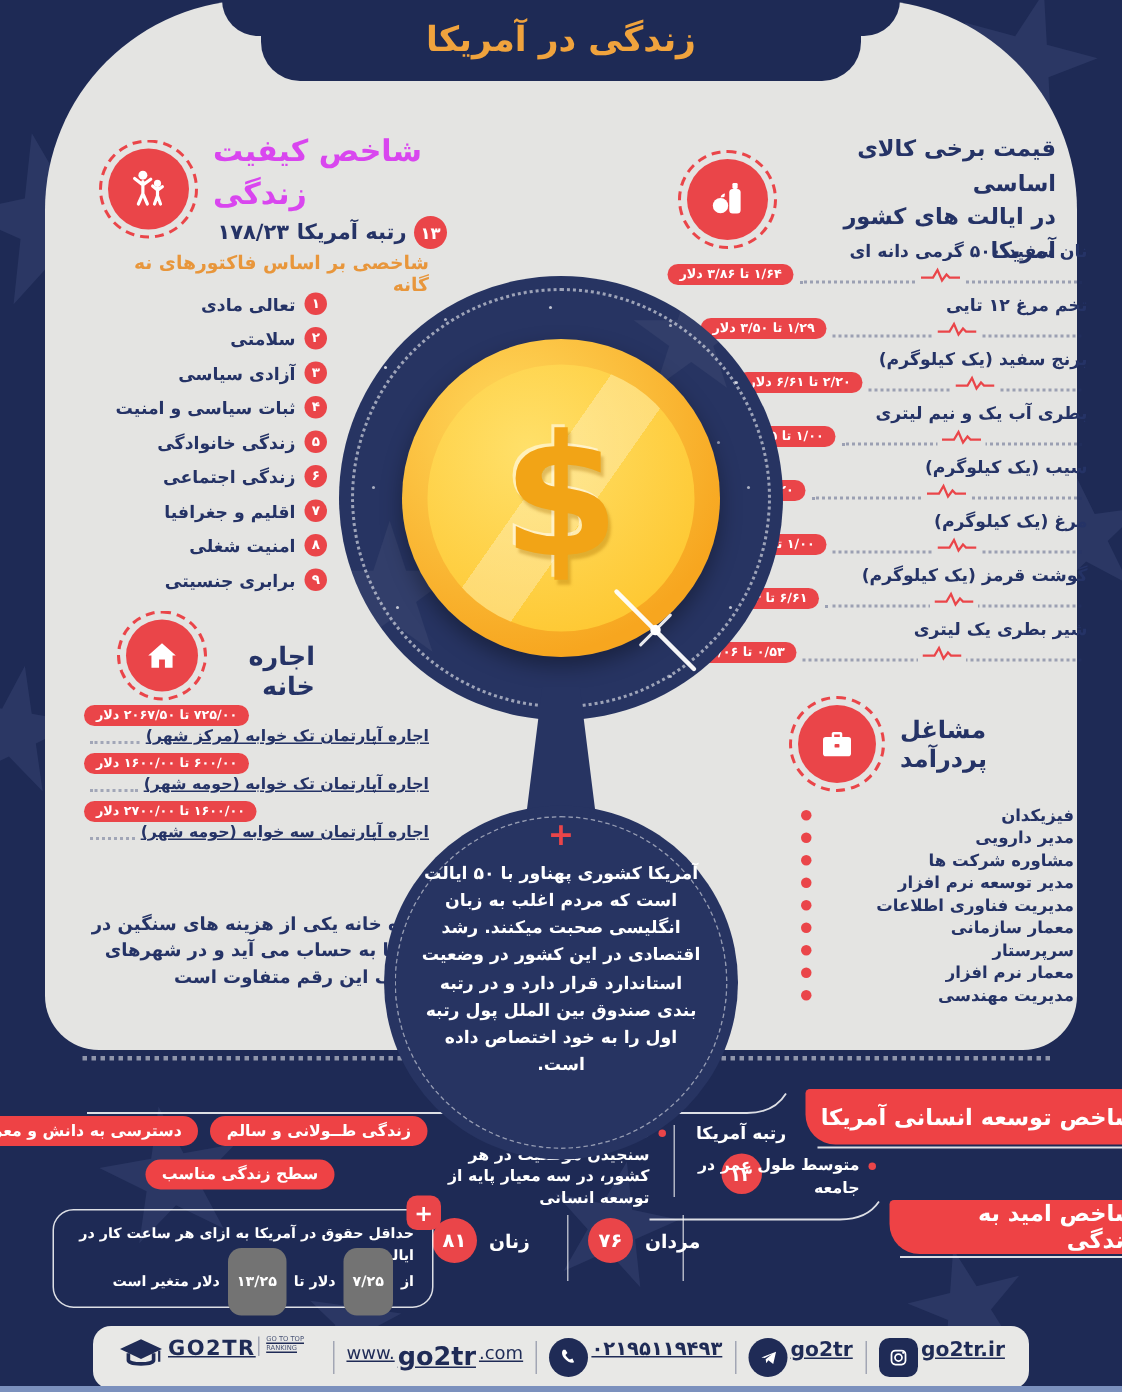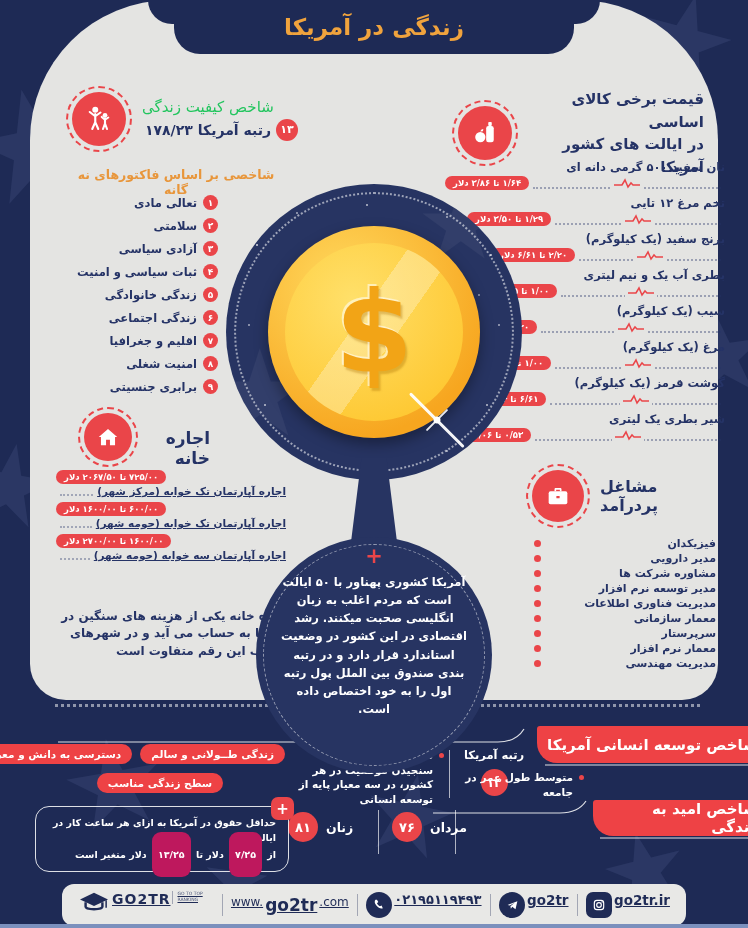--- a/index.html
+++ b/index.html
@@ -13,24 +13,24 @@
   .notch .flare{position:absolute;top:0;width:28px;height:24px;background:#1e2a55;}
   .notch .flare.l{left:-26px;border-bottom-left-radius:26px;}
   .notch .flare.r{right:-26px;border-bottom-right-radius:26px;}
   .title{position:absolute;inset:0;display:flex;align-items:center;justify-content:center;color:#f0a33d;font-size:23px;font-weight:bold;}
   
   .icon-badge{border:2px dashed #ea4549;border-radius:50%;padding:4px;flex:none;}
   .icon-badge .inner{background:#ea4549;border-radius:50%;display:flex;align-items:center;justify-content:center;}
   
   .qol-head{position:absolute;left:66px;top:86px;width:232px;display:flex;align-items:center;gap:10px;z-index:2;}
   .qol-text{text-align:left;flex:1;}
-  .h1{color:#22c55e;font-size:15px;font-weight:normal;line-height:1.45;}
+  .h1{color:#d946ef;font-size:20px;font-weight:bold;line-height:1.45;}
   .score-line{display:flex;align-items:center;justify-content:flex-start;gap:5px;color:#253366;font-size:14px;font-weight:bold;direction:rtl;}
   .mini-badge{width:22px;height:22px;border-radius:50%;background:#ea4549;color:#fff;font-size:11px;font-weight:bold;display:flex;align-items:center;justify-content:center;flex:none;}
-  .qol-note{position:absolute;left:66px;top:167px;width:220px;text-align:center;color:#e8963b;font-size:12.5px;font-weight:bold;z-index:2;}
+  .qol-note{position:absolute;left:66px;top:167px;width:220px;text-align:right;color:#e8963b;font-size:12.5px;font-weight:bold;z-index:2;}
   .factors{position:absolute;left:55px;top:191px;width:163px;z-index:2;}
   .factor{display:flex;align-items:center;justify-content:flex-start;gap:6px;height:23px;direction:rtl;}
   .num-c{width:15px;height:15px;border-radius:50%;background:#ea4549;color:#fff;font-size:9px;font-weight:bold;display:flex;align-items:center;justify-content:center;flex:none;}
   .factor span.lbl{color:#253366;font-size:11.5px;font-weight:bold;white-space:nowrap;}
   
   .price-head{position:absolute;left:452px;top:88px;width:252px;display:flex;align-items:center;gap:12px;z-index:2;}
   .price-head .txt{flex:1;text-align:right;color:#253366;font-size:15px;font-weight:bold;line-height:1.5;}
   .price-list{position:absolute;left:445px;top:160px;width:280px;z-index:2;}
   .price-item{height:36px;}
   .price-item .plabel{text-align:right;color:#253366;font-size:11.5px;font-weight:bold;white-space:nowrap;}
@@ -109,21 +109,21 @@
   
   .life-avg{position:absolute;left:462px;top:770px;width:122px;display:flex;direction:rtl;gap:6px;z-index:3;}
   .life-avg .txt{color:#fff;font-size:10.5px;font-weight:bold;line-height:1.4;text-align:right;}
   .pair{position:absolute;display:flex;direction:rtl;align-items:center;gap:8px;z-index:3;}
   .pair .lbl{color:#fff;font-size:12.5px;font-weight:bold;}
   .pair .cval{width:30px;height:30px;border-radius:50%;background:#ea4549;color:#fff;font-size:13px;font-weight:bold;display:flex;align-items:center;justify-content:center;}
   .men{left:392px;top:812px;}
   .women{left:288px;top:812px;}
   .callout{position:absolute;left:35px;top:806px;width:228px;height:56px;border:1px solid rgba(255,255,255,.85);border-radius:14px;padding:8px 12px 0;z-index:3;color:#fff;font-size:9.5px;font-weight:bold;text-align:right;line-height:2;}
   .callout .plus-badge{position:absolute;top:-10px;left:auto;right:-6px;width:23px;height:23px;background:#ea4549;border-radius:7px;color:#fff;font-size:15px;font-weight:bold;display:flex;align-items:center;justify-content:center;}
-  .wpill{background:#be185d;color:#fff;border-radius:9px;padding:17px 6px;margin:0 2px;font-size:9.5px;}
+  .wpill{background:#737373;color:#fff;border-radius:9px;padding:17px 6px;margin:0 2px;font-size:9.5px;}
   
   .footer{position:absolute;left:62px;top:884px;width:624px;height:42px;background:#e8e8e6;border-radius:12px;display:flex;direction:ltr;align-items:center;justify-content:space-between;padding:0 16px;box-sizing:border-box;z-index:5;color:#1f2b56;}
   .fgroup{display:flex;align-items:flex-start;gap:2px;text-decoration:underline;}
   .fsep{width:1px;height:22px;background:rgba(31,43,86,.35);}
   .brand-name{font-size:14px;font-weight:bold;letter-spacing:1px;}
   .brand-sub{font-size:4.5px;line-height:1.4;width:36px;color:#4a5577;border-left:1px solid rgba(31,43,86,.35);padding-left:4px;}
   .url{font-size:12px;}
   .url b{font-size:17px;}
   .cicon{width:26px;height:26px;border-radius:50%;background:#1f2b56;display:flex;align-items:center;justify-content:center;flex:none;}
   .cicon.sq{border-radius:7px;}

